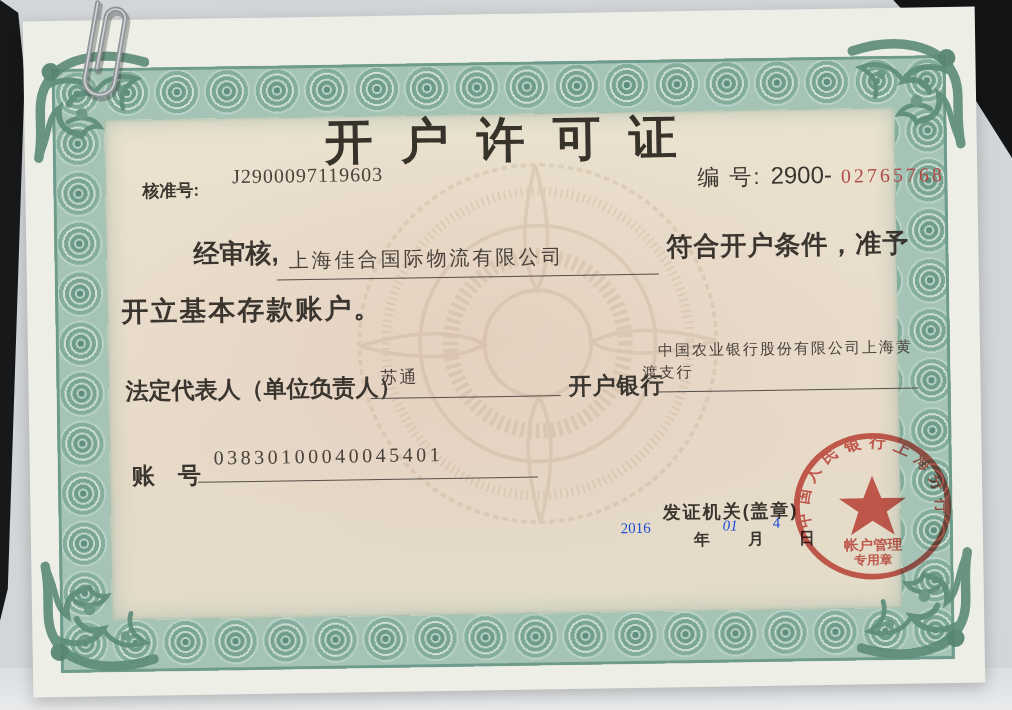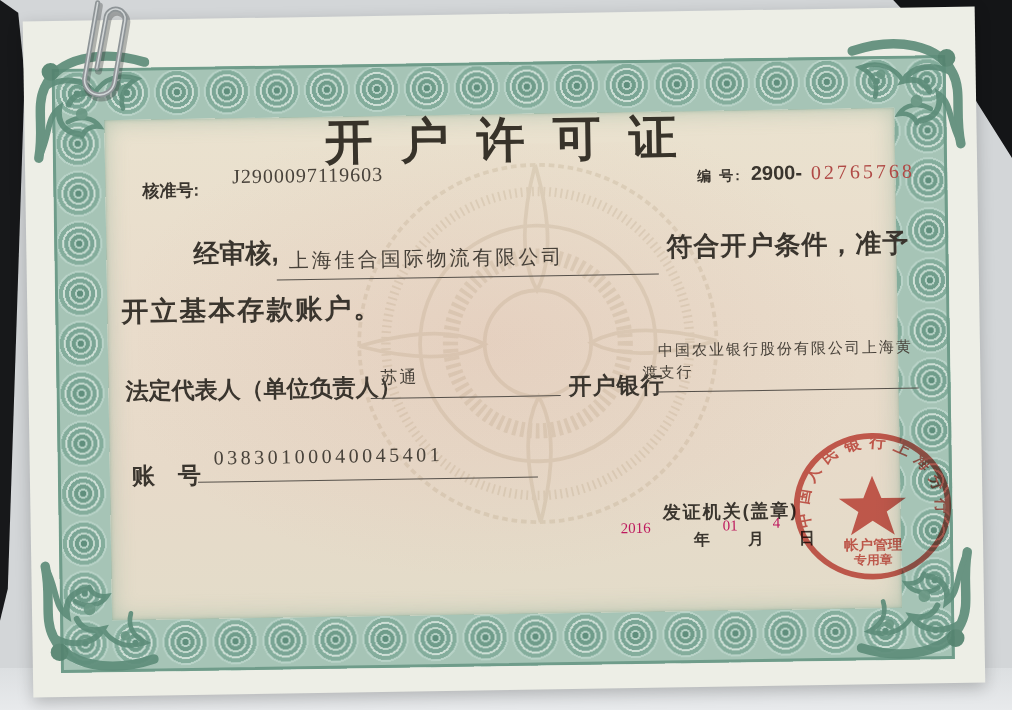--- a/index.html
+++ b/index.html
@@ -44,22 +44,22 @@
   .value { font-family:"Liberation Serif", serif; color:#48423a; }
   .rule { position:absolute; height:0; border-bottom:1.6px solid #55504a; }
 
   .title { left:0; right:0; top:94px; text-align:center; font-family:"Liberation Serif", serif;
     font-weight:700; font-size:48px; letter-spacing:28px; padding-left:28px; color:#38332a; }
 
   .approval-label { left:117px; top:160px; font-size:17px; }
   .approval-value { left:207px; top:147px; font-size:20px; letter-spacing:1px; }
 
   .serial-row { left:672px; top:152px; display:flex; gap:9px; align-items:baseline; }
-  .serial-label { font-size:14px; font-weight:700; letter-spacing:2px; }
-  .serial-prefix { font-size:20px; font-weight:700;text-align:center; }
+  .serial-label { font-size:22px; font-weight:400; letter-spacing:2px; }
+  .serial-prefix { font-size:24px; font-weight:400;text-align:center; }
   .serial-value { font-family:"Liberation Serif", serif; font-size:20px; letter-spacing:3px; color:#b04a46; }
 
   .body-prefix { left:167px; top:218px; font-size:26px; }
   .company { left:262px; top:230px; font-size:20px; letter-spacing:3px; }
   .company-rule { left:250px; top:262px; width:382px; }
   .body-suffix { left:640px; top:218px; font-size:26px; letter-spacing:1px; }
   .body-line2 { left:94px; top:274px; font-size:27px; letter-spacing:2px; }
 
   .legal-label { left:97px; top:356px; font-size:23px; }
   .legal-value { left:352px; top:350px; font-size:17px; letter-spacing:2px;text-align:center; }
@@ -68,25 +68,25 @@
   .bank-label { left:540px; top:358px; font-size:23px; letter-spacing:1px; }
   .bank-line1 { left:630px; top:330px; font-size:15px; letter-spacing:2px; }
   .bank-line2 { left:614px; top:352px; font-size:15px; letter-spacing:2px; }
   .bank-rule { left:628px; top:380px; width:262px; }
 
   .account-label { left:102px; top:441px; font-size:23px; }
   .account-value { left:184px; top:428px; font-size:20px; letter-spacing:3.5px; }
   .account-rule { left:168px; top:463px; width:340px; }
 
   .issuer-label { left:632px; top:489px; font-size:18px; letter-spacing:2px; }
-  .d-num { font-family:"Liberation Serif", serif; font-size:15px; color:#be185d; }
+  .d-num { font-family:"Liberation Serif", serif; font-size:15px; color:#1d4ed8; }
   .d-unit { font-weight:700; font-size:16px; }
   .d-year  { left:590px; top:508px; }
   .d-yunit { left:663px; top:519px; }
-  .d-month { left:692px; top:507px; }
+  .d-month { left:692px; top:507px;font-style:italic; }
   .d-munit { left:717px; top:519px; }
   .d-day   { left:742px; top:505px; }
   .d-dunit { left:768px; top:519px; }
 
   .seal { position:absolute; left:756px; top:418px; width:172px; height:160px;
     opacity:0.85; mix-blend-mode:multiply; }
 
   .paperclip { position:absolute; left:56px; top:-2px; width:84px; height:118px;
     transform:rotate(6deg); z-index:5; }
 </style>

